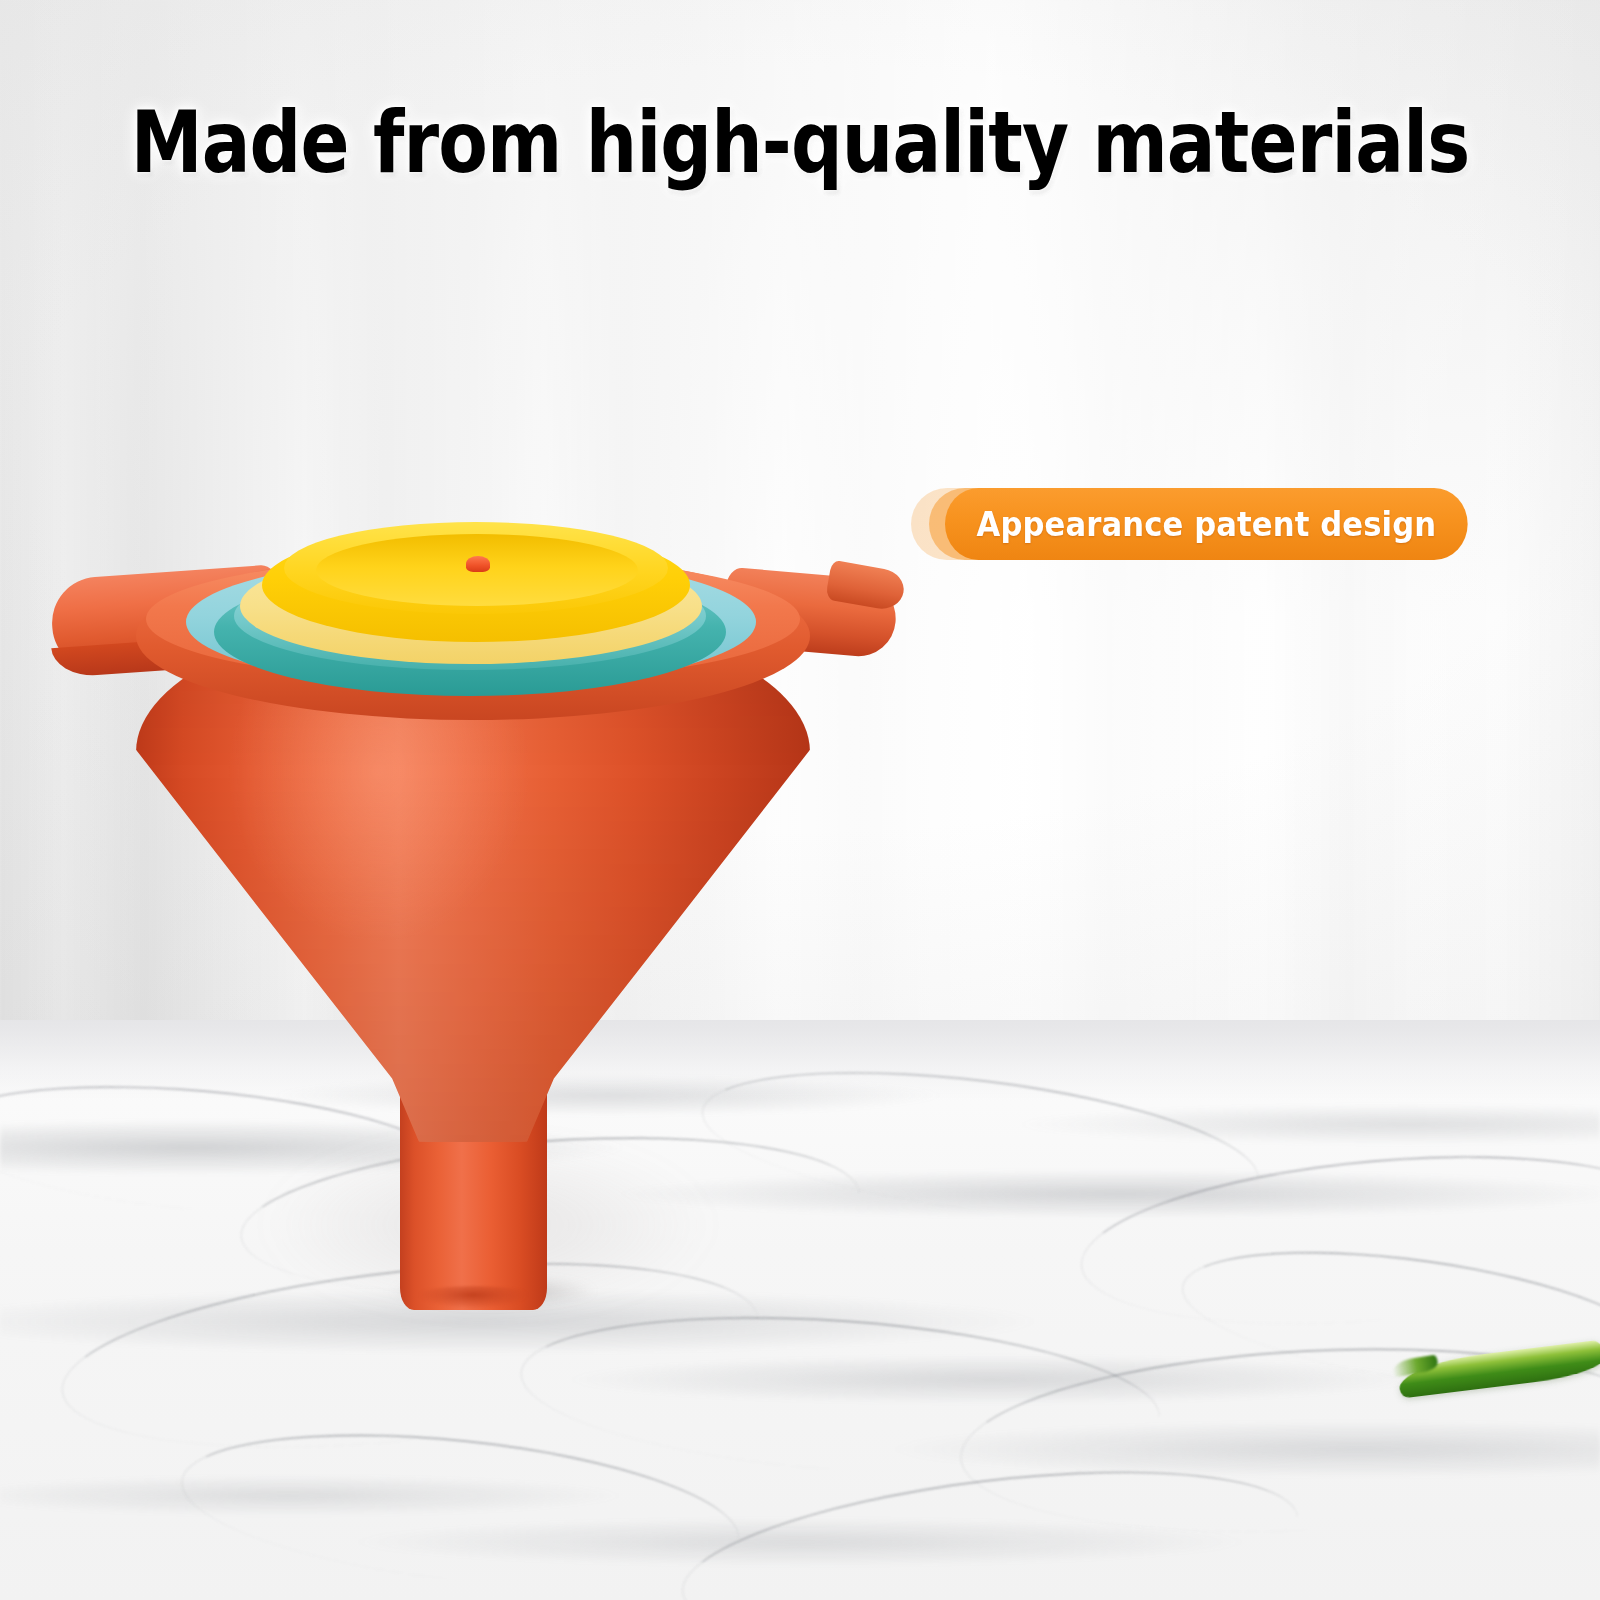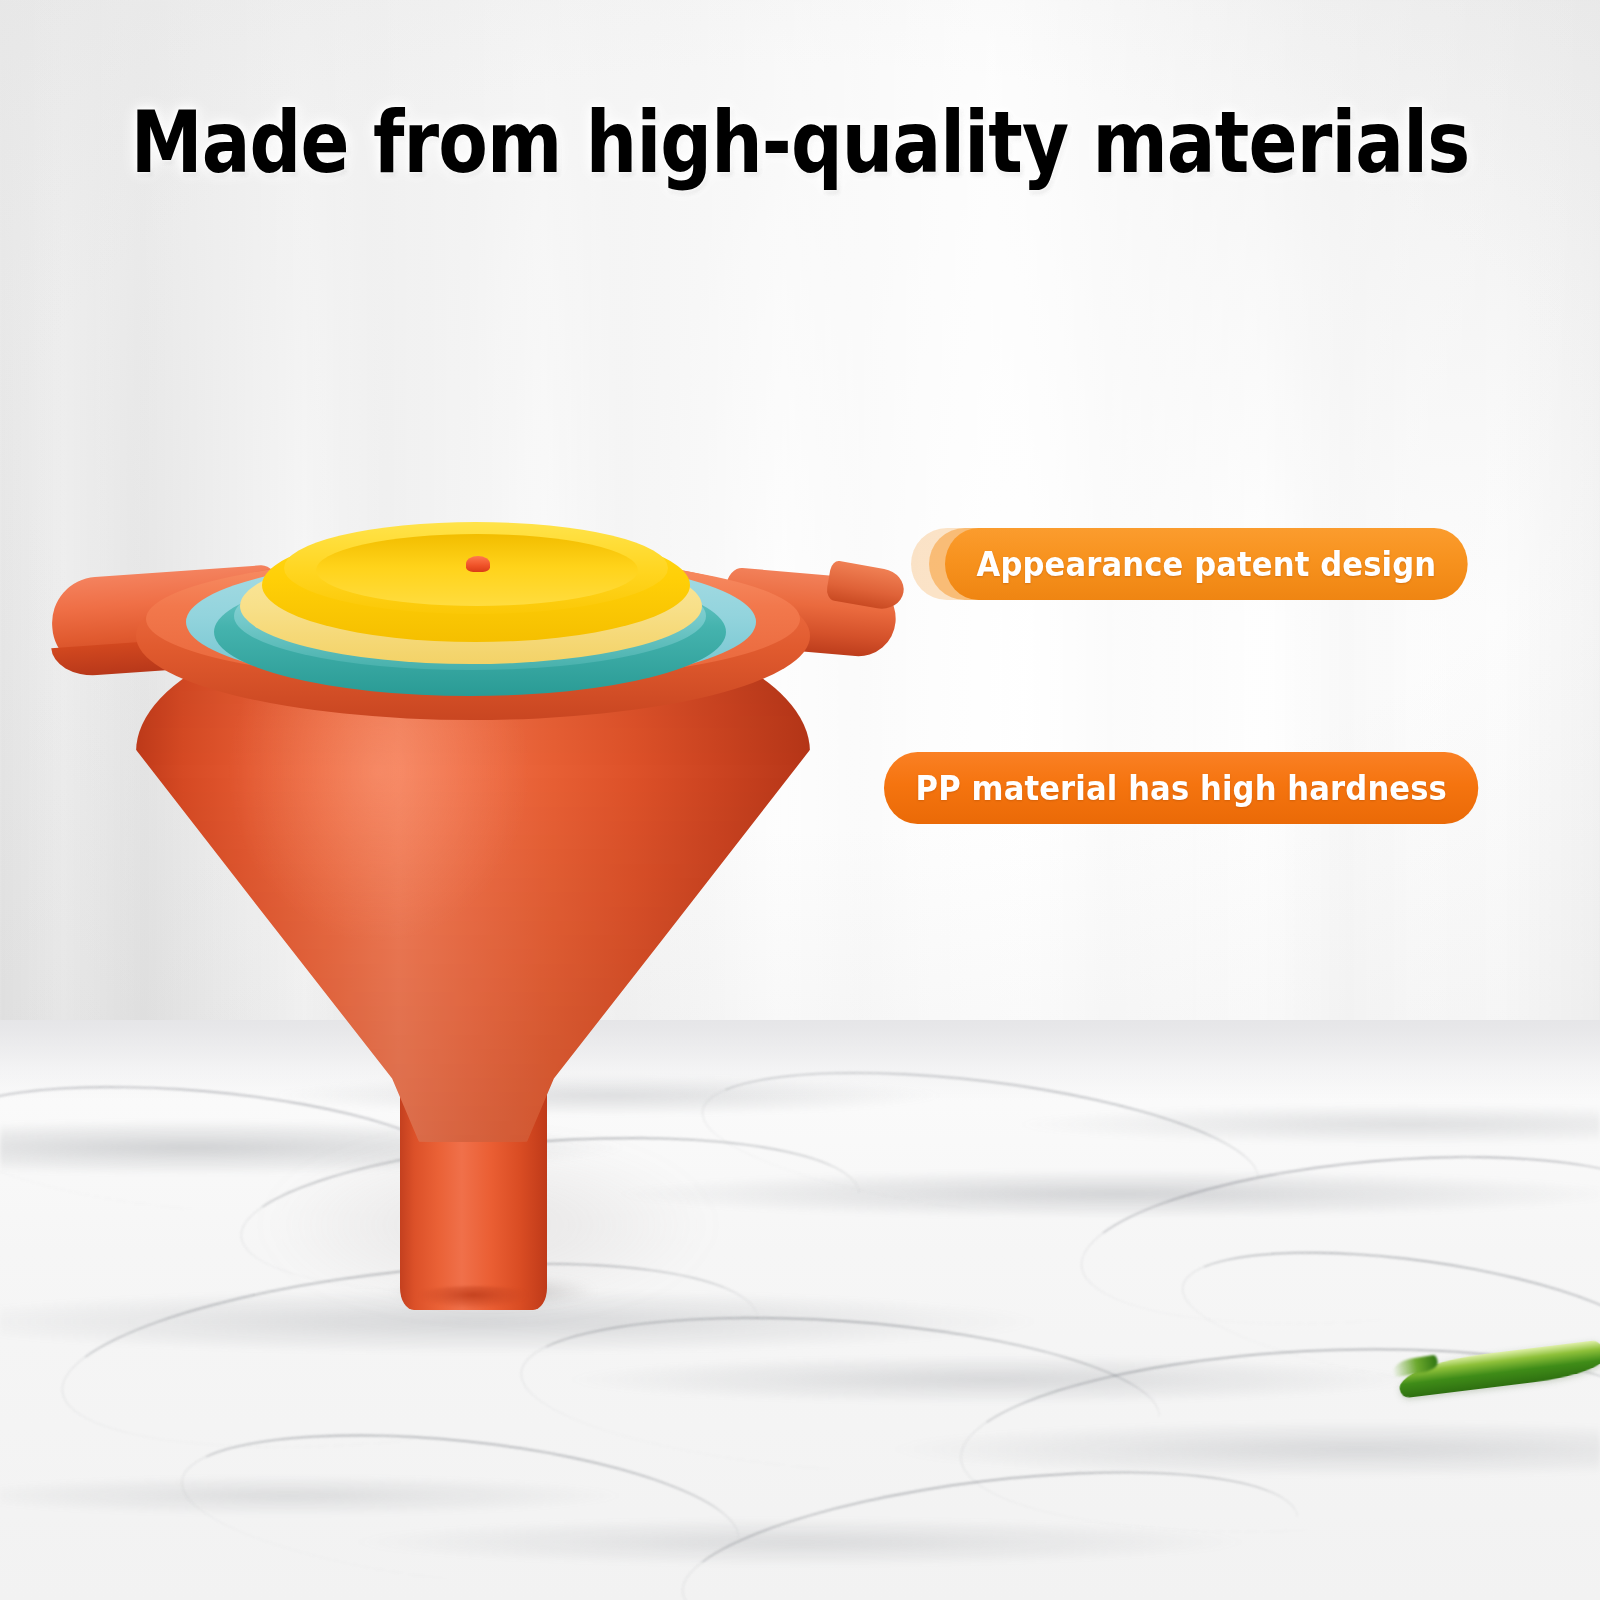--- a/index.html
+++ b/index.html
@@ -259,21 +259,21 @@
     transform:scaleX(.93);
     transform-origin:left center;
     text-shadow:0 1px 2px rgba(160,70,10,.35);
     z-index:3;
   }
   .echo {
     position:absolute; top:0; height:72px; border-radius:40px; z-index:1;
   }
 
   
-  #badge-1 { left:945px; top:488px;margin-top:40px; }
+  #badge-1 { left:945px; top:488px; }
   #badge-1 .badge { background:linear-gradient(180deg,#fb9c2e 0%,#f7921e 45%,#ef8512 100%); }
   #badge-1 .echo-a { left:-16px; width:118px; background:rgba(247,146,30,.48); }
   #badge-1 .echo-b { left:-34px; width:120px; background:rgba(247,146,30,.24); }
 
   
   #badge-2 { left:884px; top:752px; }
   #badge-2 .badge { background:linear-gradient(180deg,#fa8024 0%,#f5740f 45%,#ea6a07 100%); }
 
   
   #badge-3 { left:698px; top:962px; }
@@ -336,18 +336,15 @@
     <div class="yellow-bowl"></div>
     <div class="nub"></div>
   </div>
 
   <div class="badge-wrap" id="badge-1">
     <div class="echo echo-b"></div>
     <div class="echo echo-a"></div>
     <div class="badge">Appearance patent design</div>
   </div>
 
-  <div class="badge-wrap" id="badge-2">
-    <div class="badge">PP material has high hardness</div>
-  </div>
 
 
 </div>
 
 </body></html>

